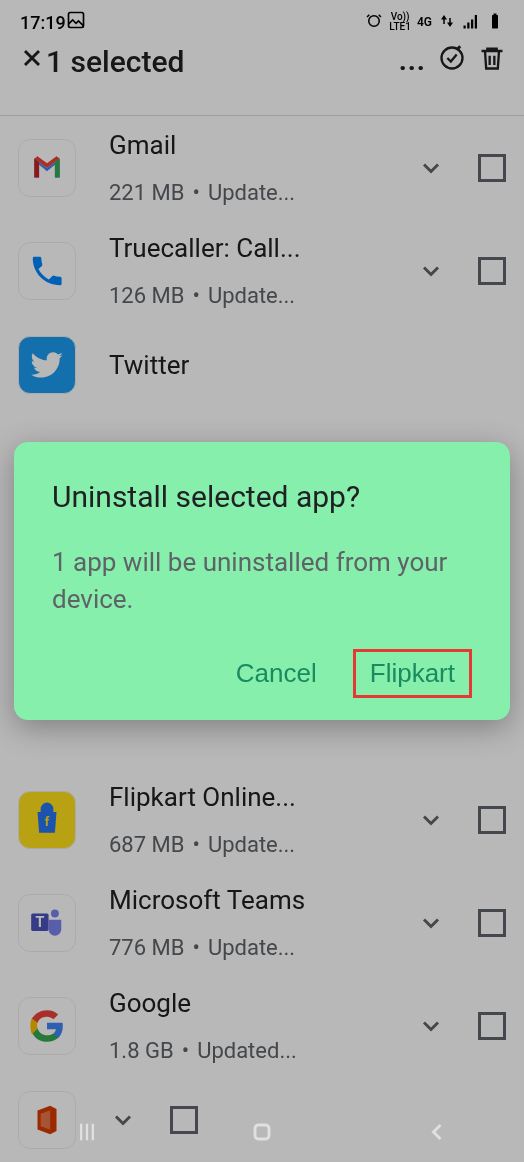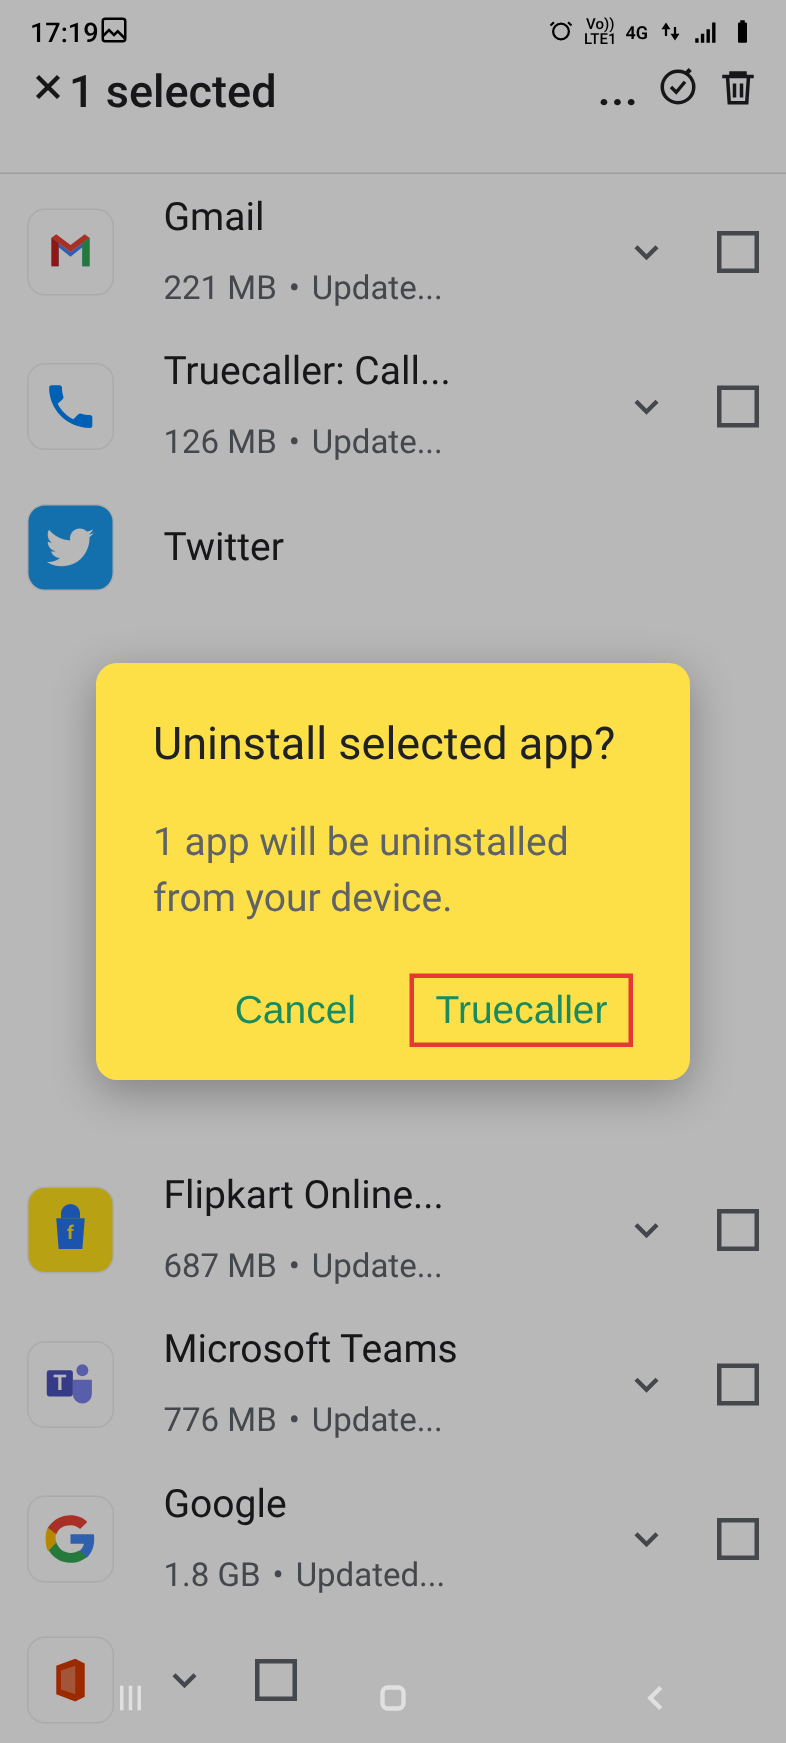--- a/index.html
+++ b/index.html
@@ -105,22 +105,22 @@
     
     .dialog-backdrop {
       position: absolute;
       inset: 0;
       z-index: 10;
       display: flex;
       align-items: center;
       justify-content: center;
     }
     .dialog {
-      width: 396px;
-      background: #fde047;
+      width: 496px;
+      background: #86efac;
       border-radius: 14px;
       padding: 34px 38px 22px 38px;
       box-shadow: 0 8px 30px rgba(0,0,0,0.3);
     }
     .dialog-title {
       font-size: 30px;
       color: #202124;
       line-height: 1.4;
       margin-bottom: 26px;
     }
@@ -357,21 +357,21 @@
   </div>
 
   <div class="dimmer"></div>
 
   <div class="dialog-backdrop">
     <div class="dialog">
       <div class="dialog-title">Uninstall selected app?</div>
       <div class="dialog-body">1 app will be uninstalled from your device.</div>
       <div class="dialog-actions">
         <button class="dialog-btn">Cancel</button>
-        <button class="dialog-btn highlight">Truecaller</button>
+        <button class="dialog-btn highlight">Flipkart</button>
       </div>
     </div>
   </div>
 
   <div class="nav-bar">
     <span>
       <svg viewBox="0 0 24 24" fill="none" stroke="#e0e0e0" stroke-width="2">
           <path d="M7 5v14M12 5v14M17 5v14"></path>
         </svg>
     </span>

